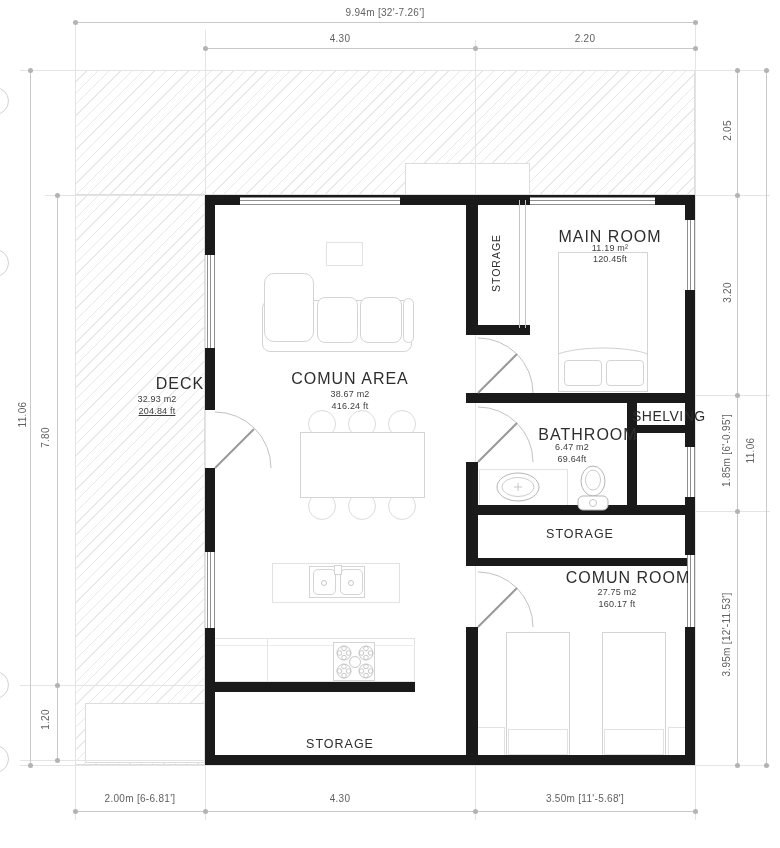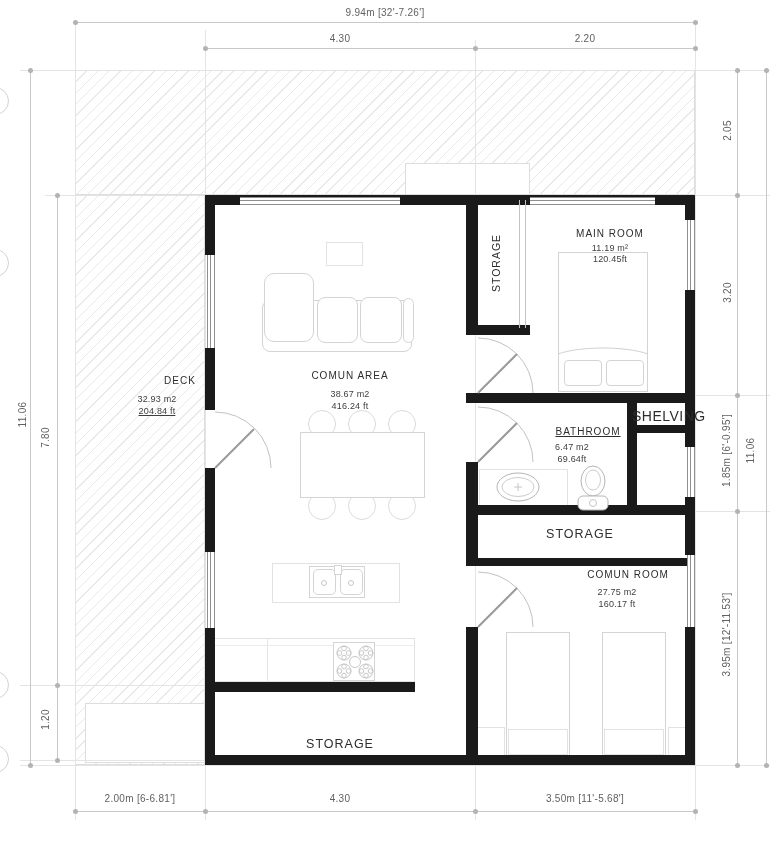--- a/index.html
+++ b/index.html
@@ -18,21 +18,21 @@
   .furn-light{position:absolute;background:#fff;border:1px solid #e2e2e2;box-sizing:border-box;z-index:4;}
   .chair{position:absolute;width:28px;height:28px;border:1px solid #dcdcdc;border-radius:50%;
          background:#fff;box-sizing:border-box;z-index:4;}
   .thin{position:absolute;background:#c4c4c4;z-index:5;}
   .wall{position:absolute;background:#1a1a1a;z-index:5;}
   .winH{position:absolute;height:8px;z-index:5;
         background:linear-gradient(#8f8f8f 0 1px,#fff 1px 3px,#8f8f8f 3px 4px,#fff 4px 7px,#8f8f8f 7px 8px);}
   .winV{position:absolute;width:8px;z-index:5;
         background:linear-gradient(90deg,#8f8f8f 0 1px,#fff 1px 3px,#8f8f8f 3px 4px,#fff 4px 7px,#8f8f8f 7px 8px);}
   svg.overlay{position:absolute;left:0;top:0;z-index:6;pointer-events:none;}
-  .lbl{position:absolute;color:#2d2d2d;font-size:10px;letter-spacing:1px;text-align:center;z-index:7;white-space:nowrap;}
+  .lbl{position:absolute;color:#2d2d2d;font-size:16px;letter-spacing:1px;text-align:center;z-index:7;white-space:nowrap;}
   .lbl.sm{font-size:12.5px;}
   .area{position:absolute;color:#3e3e3e;font-size:9px;letter-spacing:.2px;text-align:center;z-index:7;white-space:nowrap;}
   .dim{position:absolute;color:#616161;font-size:10px;letter-spacing:.3px;text-align:center;z-index:7;white-space:nowrap;}
   .rot{transform:rotate(-90deg);transform-origin:center center;}
   .shelf-lbl{position:absolute;color:#2d2d2d;font-size:14px;letter-spacing:.5px;text-align:center;z-index:7;white-space:nowrap;}
 </style>
 </head>
 <body>
 
 <div id="plan">
@@ -221,21 +221,21 @@
   <div class="lbl" style="left:270px;top:370px;width:160px;">COMUN AREA</div>
   <div class="area" style="left:270px;top:389px;width:160px;">38.67 m2</div>
   <div class="area" style="left:270px;top:401px;width:160px;">416.24 ft</div>
 
   <div class="lbl rot" style="left:456px;top:257px;width:80px;font-size:10.5px;">STORAGE</div>
 
   <div class="lbl" style="left:530px;top:228px;width:160px;">MAIN ROOM</div>
   <div class="area" style="left:530px;top:243px;width:160px;">11.19 m²</div>
   <div class="area" style="left:530px;top:254px;width:160px;">120.45ft</div>
 
-  <div class="lbl" style="left:508px;top:426px;width:160px;text-decoration:underline;">BATHROOM</div>
+  <div class="lbl" style="left:508px;top:426px;width:160px;">BATHROOM</div>
   <div class="area" style="left:492px;top:442px;width:160px;">6.47 m2</div>
   <div class="area" style="left:492px;top:454px;width:160px;">69.64ft</div>
 
   <div class="shelf-lbl" style="left:632px;top:408px;width:58px;">SHELVING</div>
 
   <div class="lbl sm" style="left:500px;top:527px;width:160px;">STORAGE</div>
 
   <div class="lbl" style="left:548px;top:569px;width:160px;">COMUN ROOM</div>
   <div class="area" style="left:537px;top:587px;width:160px;">27.75 m2</div>
   <div class="area" style="left:537px;top:599px;width:160px;">160.17 ft</div>

